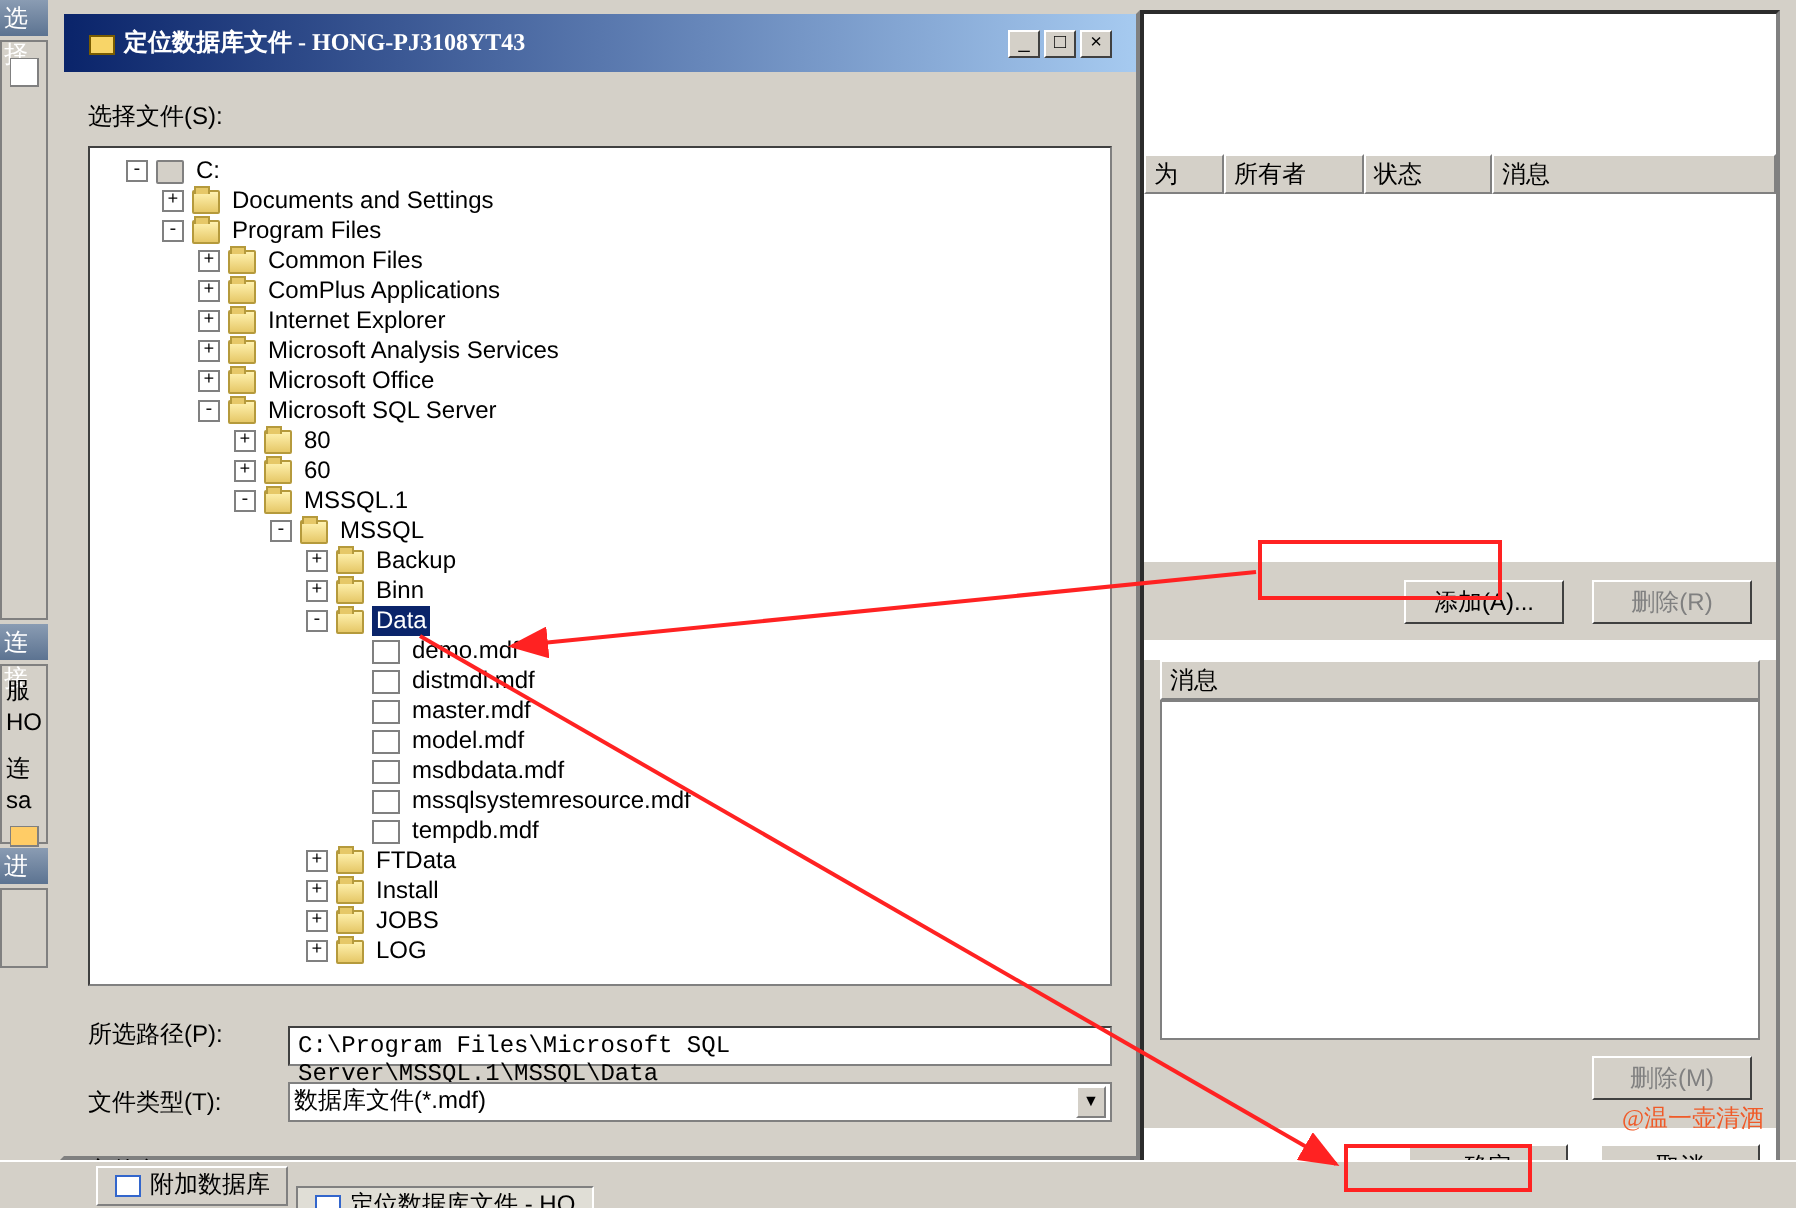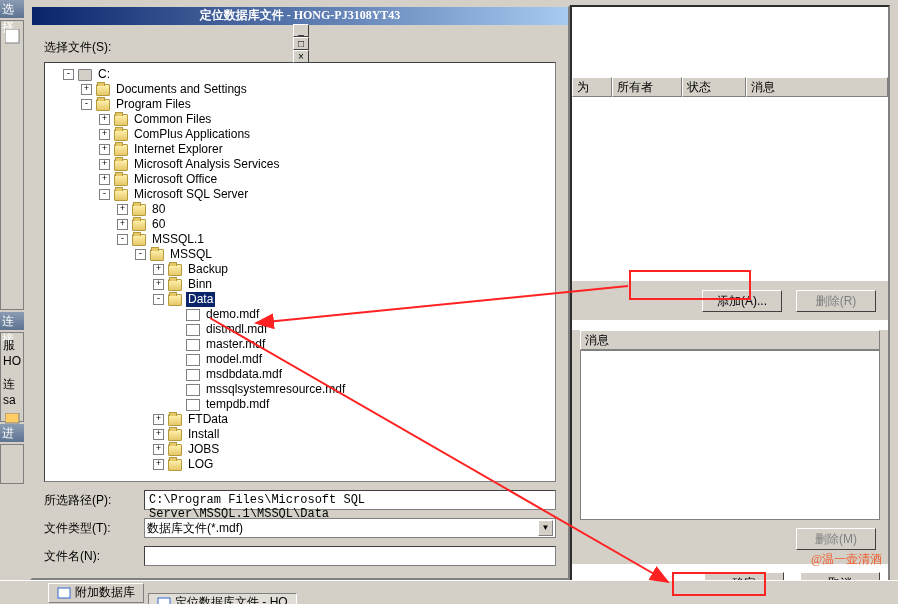--- a/index.html
+++ b/index.html
@@ -6,21 +6,21 @@
 body { background: #d4d0c8; width: 898px; height: 604px; overflow: hidden; position: relative; }
 
 
 .left-strip { position: absolute; left: 0; top: 0; width: 24px; height: 604px; background: #d4d0c8; }
 .left-strip .hdr { background: linear-gradient(#8a9cb3,#5c7391); color:#fff; height:18px; line-height:18px; padding-left:2px; }
 .left-strip .panel { background:#d4d0c8; border:1px solid #808080; margin:2px 0; padding:4px 0 4px 2px; }
 .left-strip .icon { width:16px; height:16px; margin:4px auto; display:block; }
 
 
 .dialog { position: absolute; left: 30px; top: 5px; width: 540px; height: 575px; border: 2px solid #808080; border-top-color:#d4d0c8; border-left-color:#d4d0c8; background:#d4d0c8; box-shadow: 1px 1px 0 #404040; }
-.titlebar { height: 18px; background: linear-gradient(to right,#0a246a,#a6caf0); color:#fff; display:flex; align-items:center; padding:0 12px;flex-direction:column; }
+.titlebar { height: 29px; background: linear-gradient(to right,#0a246a,#a6caf0); color:#fff; display:flex; align-items:center; padding:0 12px; }
 .titlebar .icon { width:14px; height:14px; margin-right:4px; }
 .titlebar .title { flex:1; font-family:"SimSun","宋体",Tahoma; font-weight:bold; white-space:nowrap; }
 .titlebar .btn { width:16px; height:14px; background:#d4d0c8; border:1px solid #fff; border-right-color:#404040; border-bottom-color:#404040; margin-left:2px; font-family:Marlett,Arial; font-size:10px; text-align:center; line-height:11px; color:#000; cursor:pointer; }
 .body { padding: 10px 12px; }
 .label { margin: 4px 0 6px 0; }
 .tree-wrap { border:1px solid #808080; border-top-color:#404040; border-left-color:#404040; background:#fff; height:420px; overflow:auto; padding:4px 0; font-family: "SimSun","Fixedsys","Courier New", monospace; }
 .tree ul { list-style:none; padding-left:18px; }
 .tree li { white-space:nowrap; line-height:15px; position:relative; }
 .tree .row { display:flex; align-items:center; height:15px; }
 .expander { width:11px; height:11px; border:1px solid #808080; background:#fff; font-size:9px; line-height:9px; text-align:center; margin-right:4px; cursor:pointer; font-family:"Courier New",monospace; }
@@ -29,22 +29,22 @@
 .fld-icon { background:linear-gradient(#fff2b0,#e6c868); border:1px solid #b59a3c; border-radius:1px; position:relative; }
 .fld-icon::before { content:""; position:absolute; top:-3px; left:0; width:6px; height:3px; background:#e6c868; border:1px solid #b59a3c; border-bottom:none; }
 .file-icon { background:#fff; border:1px solid #808080; }
 .drive-icon { background:#d4d0c8; border:1px solid #808080; border-radius:1px; }
 .node-label { padding:0 2px; }
 .node-label.selected { background:#0a246a; color:#fff; }
 .node-label.hot { color:#000; }
 
 .form-row { display:flex; align-items:center; margin-top:8px; }
 .form-row .flabel { width:100px; }
-.form-row .finput { flex:1; height:20px; border:1px solid #808080; border-top-color:#404040; border-left-color:#404040; background:#fff; padding:2px 4px; font-family:"SimSun","Courier New",monospace; }
-.form-row .fselect { flex:1; height:20px; border:1px solid #808080; background:#fff; padding:1px 2px; display:flex; align-items:center; justify-content:space-between; }
+.form-row .finput { flex:1; height:20px; border:1px solid #808080; border-top-color:#404040; border-left-color:#404040; background:#fff; padding:2px 4px; font-family:"SimSun","Courier New",monospace;margin-top:12px; }
+.form-row .fselect { flex:1; height:20px; border:1px solid #808080; background:#fff; padding:1px 2px; display:flex; align-items:flex-end; justify-content:space-between; }
 .fselect .arrow { width:15px; height:16px; background:#d4d0c8; border:1px solid #fff; border-right-color:#808080; border-bottom-color:#808080; text-align:center; font-size:8px; line-height:14px; }
 
 
 .right-area { position:absolute; left:570px; top:5px; width:320px; height:595px; background:#fff; border:2px inset #808080; }
 .grid-header { display:flex; margin-top:70px; }
 .grid-header .col { background:#d4d0c8; border:1px solid #808080; border-top-color:#fff; border-left-color:#fff; height:20px; line-height:18px; padding:0 4px; }
 .grid-body { height:184px; background:#fff; }
 .btn-row { display:flex; justify-content:flex-end; padding:8px 12px; border-top:1px solid #d4d0c8; background:#d4d0c8; gap:14px; }
 .winbtn { min-width:80px; height:22px; background:#d4d0c8; border:1px solid #404040; border-top-color:#fff; border-left-color:#fff; text-align:center; line-height:20px; cursor:pointer; padding:0 0; }
 .winbtn.disabled { color:#808080; }

